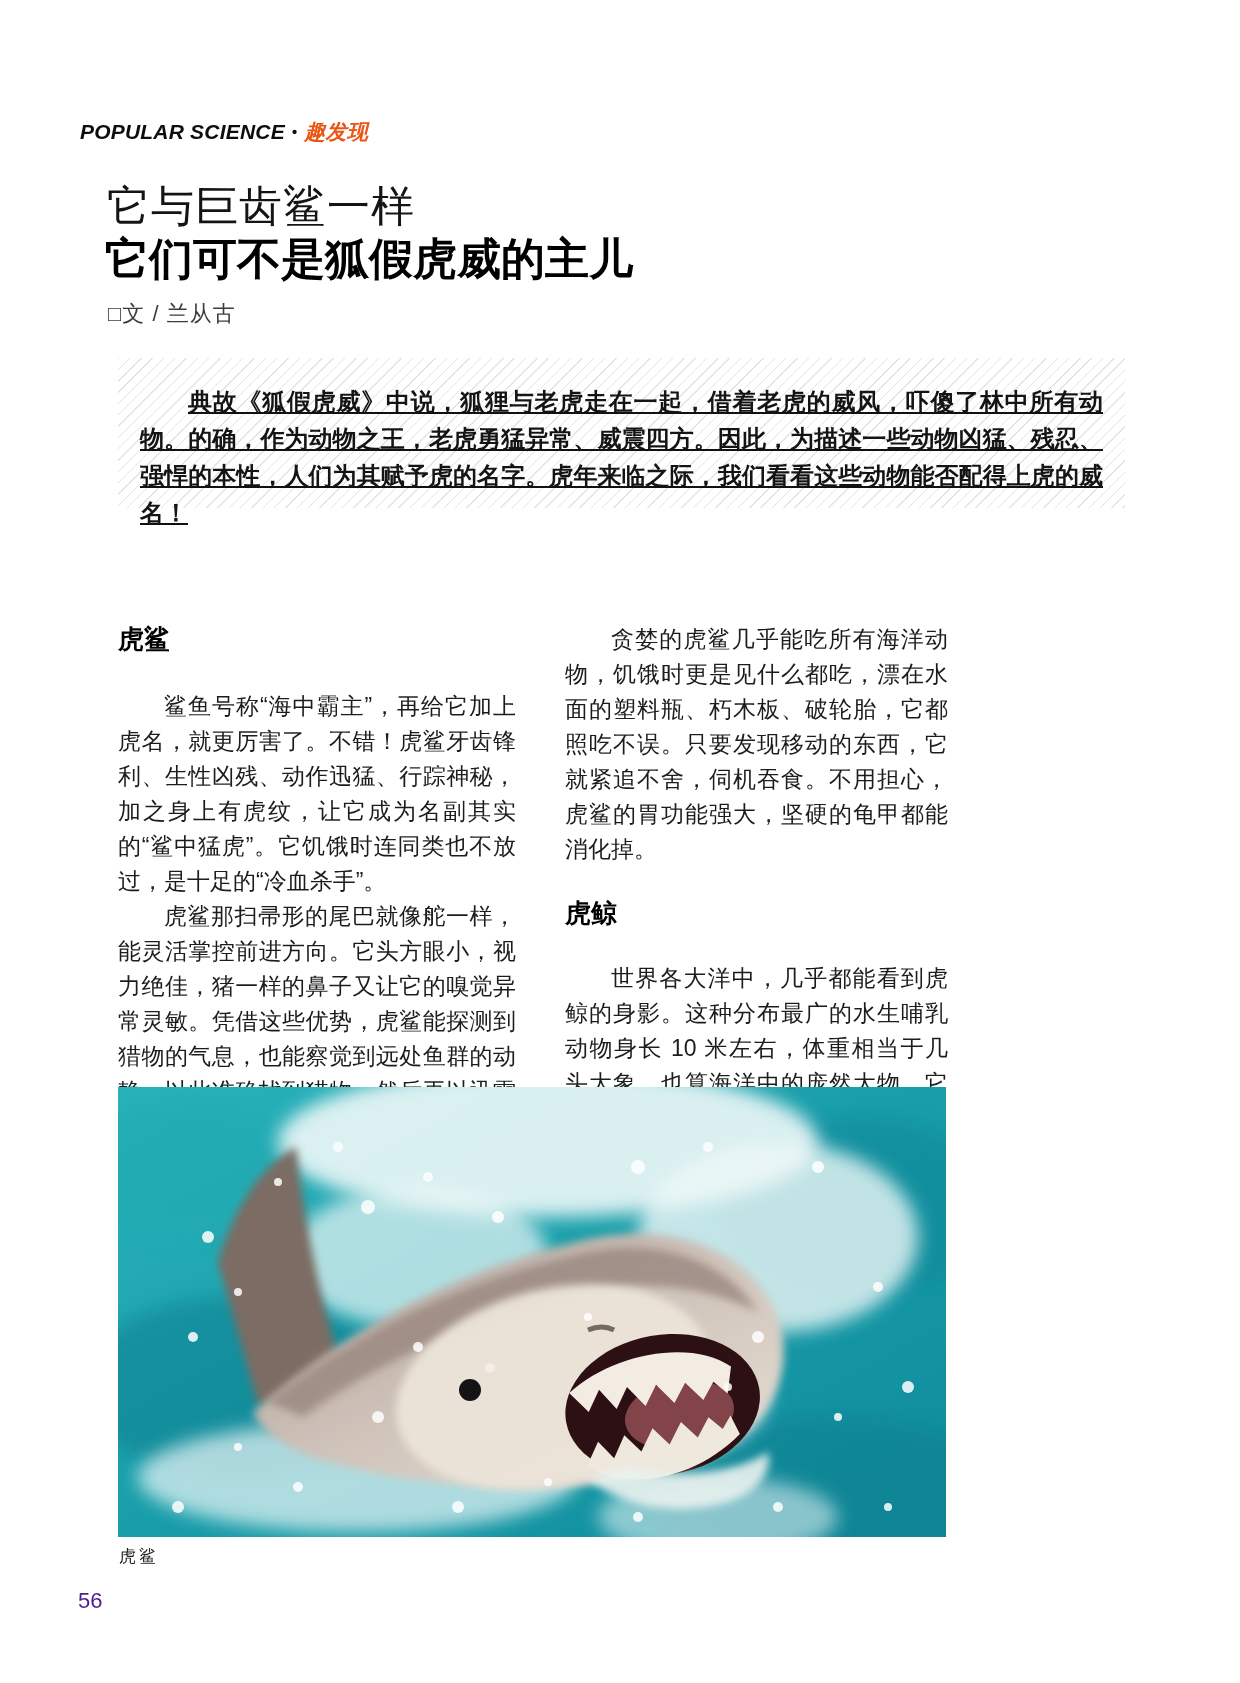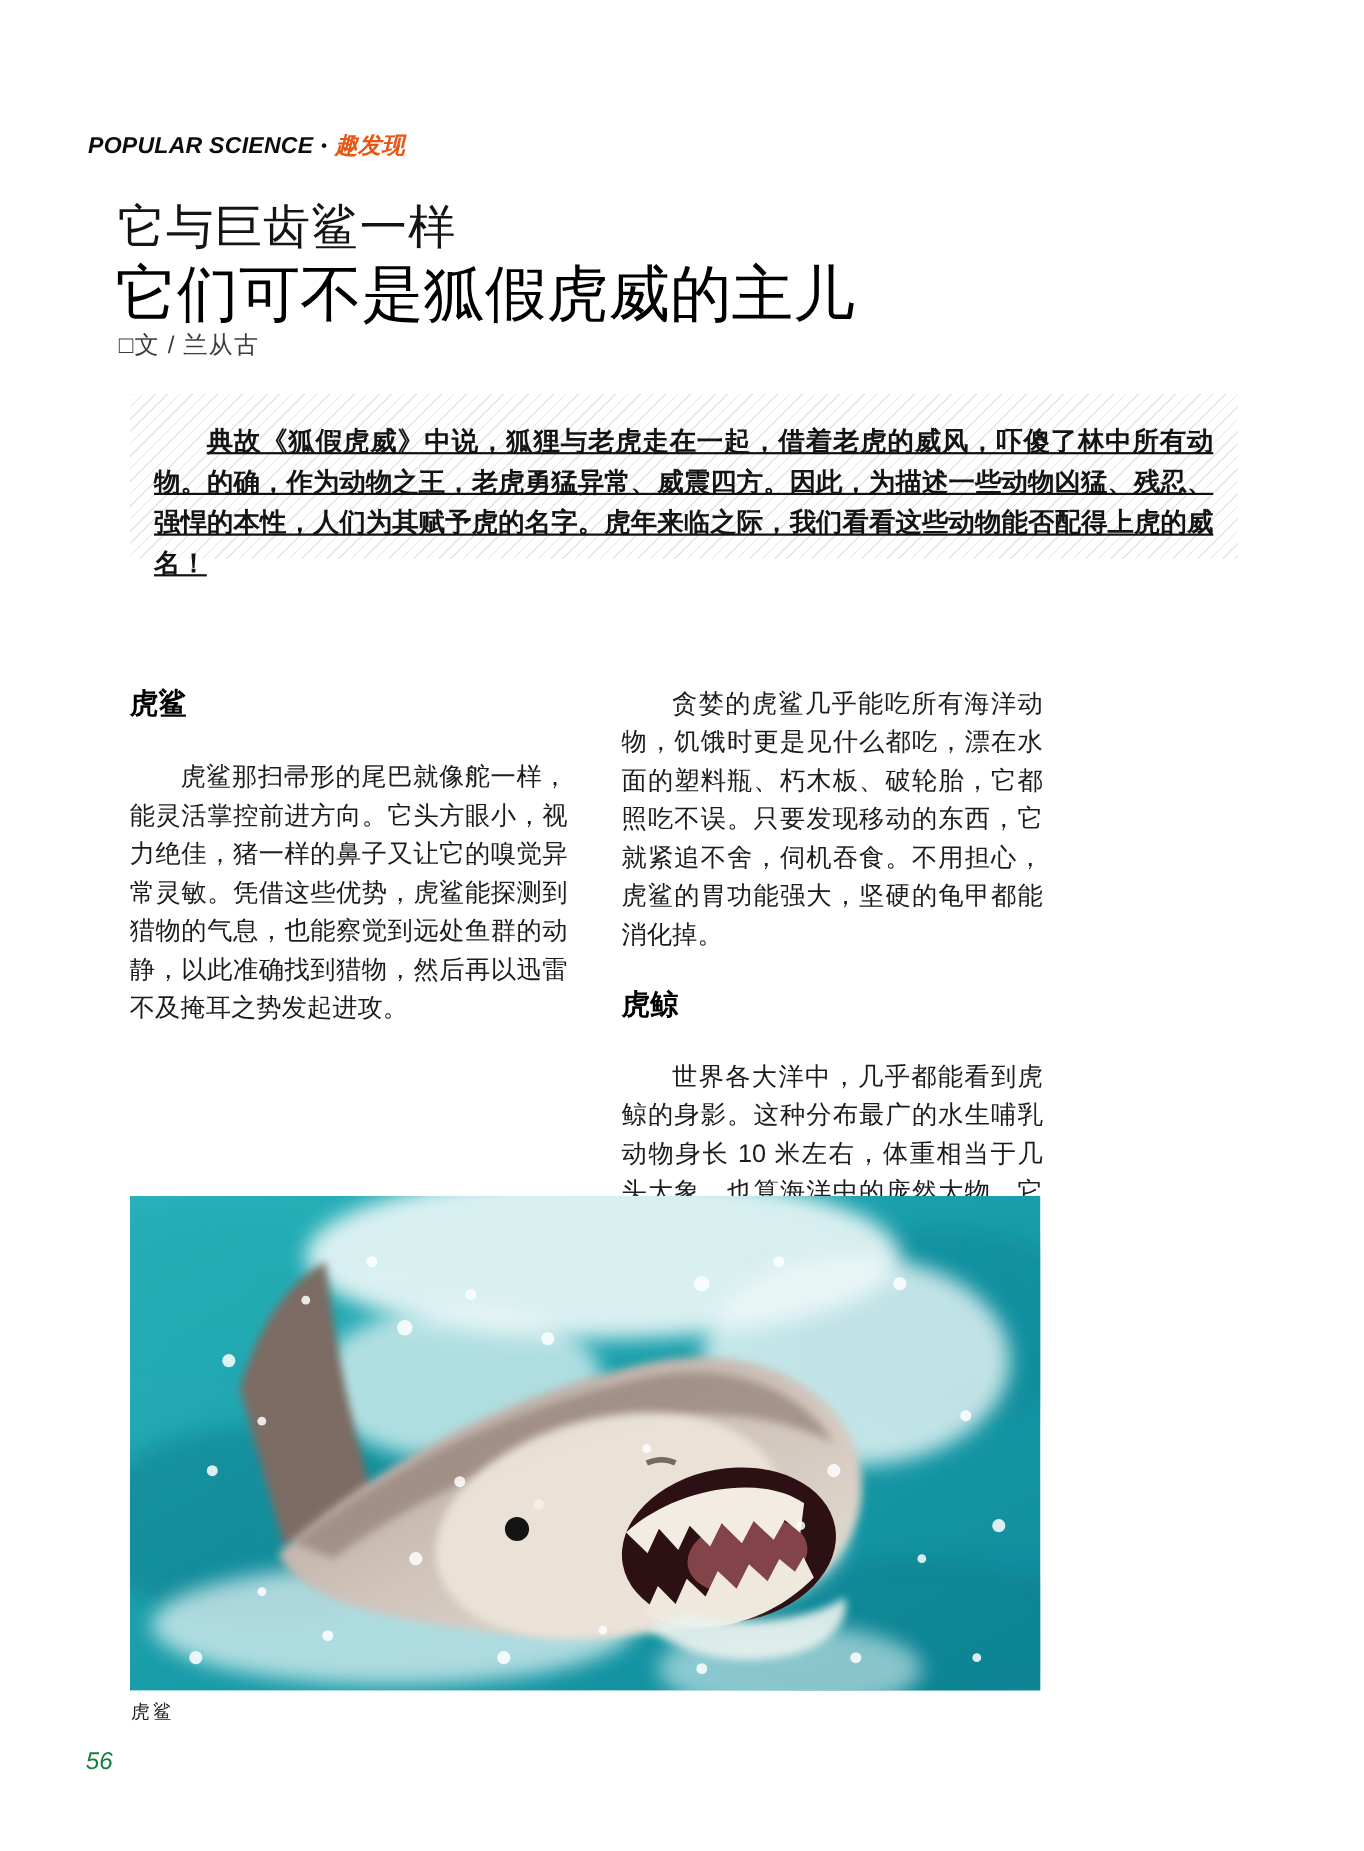--- a/index.html
+++ b/index.html
@@ -23,21 +23,21 @@
   .runhead .sect { color:#ea5514; }
 
   
   .kicker {
     position:absolute; left:107px; top:178px;
     font-size:43px; font-weight:500; color:#141414; letter-spacing:1px;
     white-space:nowrap;
   }
   .headline {
     position:absolute; left:105px; top:230px;
-    font-size:56px; font-weight:400; color:#000; letter-spacing:0px;
+    font-size:44px; font-weight:700; color:#000; letter-spacing:0px;
     white-space:nowrap;
     text-align:center;
   }
   .byline {
     position:absolute; left:108px; top:299px;
     font-size:22px; color:#3c3c3c; letter-spacing:1px;
   }
 
   
   .intro {
@@ -72,21 +72,21 @@
     overflow:hidden;
   }
   .photo svg { display:block; }
   .caption {
     position:absolute; left:119px; top:1545px;
     font-family:"DejaVu Serif","Liberation Serif",serif;
     font-size:17px; color:#222; letter-spacing:3px;
   }
   .folio {
     position:absolute; left:78px; top:1588px;
-    font-size:22px; color:#15803d;font-style:italic;
+    font-size:22px; color:#4c1d95;
   }
 </style>
 </head>
 <body>
 
 <div class="page">
 
   <div class="runhead">
     <span class="mag">POPULAR SCIENCE</span><span class="dot">•</span><span class="sect">趣发现</span>
   </div>
@@ -94,20 +94,21 @@
   <div class="kicker">它与巨齿鲨一样</div>
   <h1 class="headline">它们可不是狐假虎威的主儿</h1>
   <div class="byline">□文 / 兰从古</div>
 
   <div class="intro">
     <p>典故《狐假虎威》中说，狐狸与老虎走在一起，借着老虎的威风，吓傻了林中所有动物。的确，作为动物之王，老虎勇猛异常、威震四方。因此，为描述一些动物凶猛、残忍、强悍的本性，人们为其赋予虎的名字。虎年来临之际，我们看看这些动物能否配得上虎的威名！</p>
   </div>
 
   <div class="col col-left">
     <h3>虎鲨</h3>
+    <p>鲨鱼号称“海中霸主”，再给它加上虎名，就更厉害了。不错！虎鲨牙齿锋利、生性凶残、动作迅猛、行踪神秘，加之身上有虎纹，让它成为名副其实的“鲨中猛虎”。它饥饿时连同类也不放过，是十足的“冷血杀手”。</p>
     <p>虎鲨那扫帚形的尾巴就像舵一样，能灵活掌控前进方向。它头方眼小，视力绝佳，猪一样的鼻子又让它的嗅觉异常灵敏。凭借这些优势，虎鲨能探测到猎物的气息，也能察觉到远处鱼群的动静，以此准确找到猎物，然后再以迅雷不及掩耳之势发起进攻。</p>
   </div>
 
   <div class="col col-right">
     <p>贪婪的虎鲨几乎能吃所有海洋动物，饥饿时更是见什么都吃，漂在水面的塑料瓶、朽木板、破轮胎，它都照吃不误。只要发现移动的东西，它就紧追不舍，伺机吞食。不用担心，虎鲨的胃功能强大，坚硬的龟甲都能消化掉。</p>
     <h3>虎鲸</h3>
     <p>世界各大洋中，几乎都能看到虎鲸的身影。这种分布最广的水生哺乳动物身长 10 米左右，体重相当于几头大象，也算海洋中的庞然大物。它与巨齿鲨一样，牙齿如刀，擅</p>
   </div>
 
   <div class="photo">

